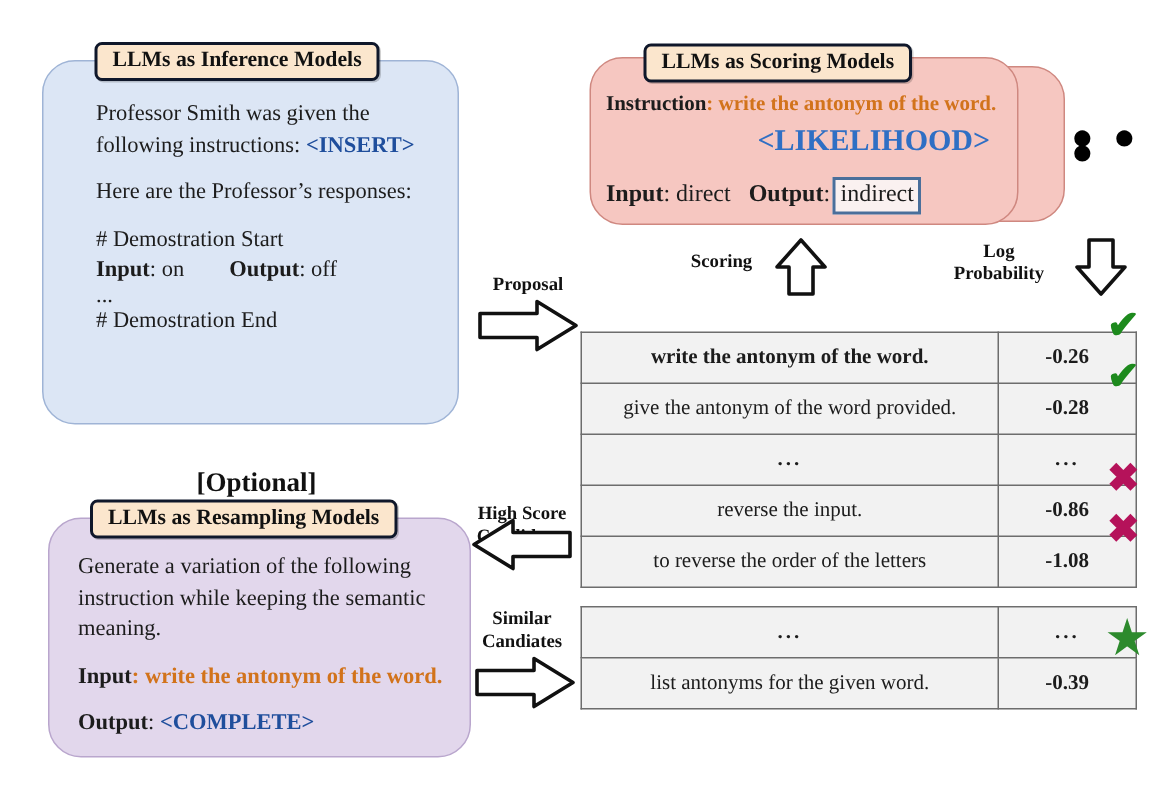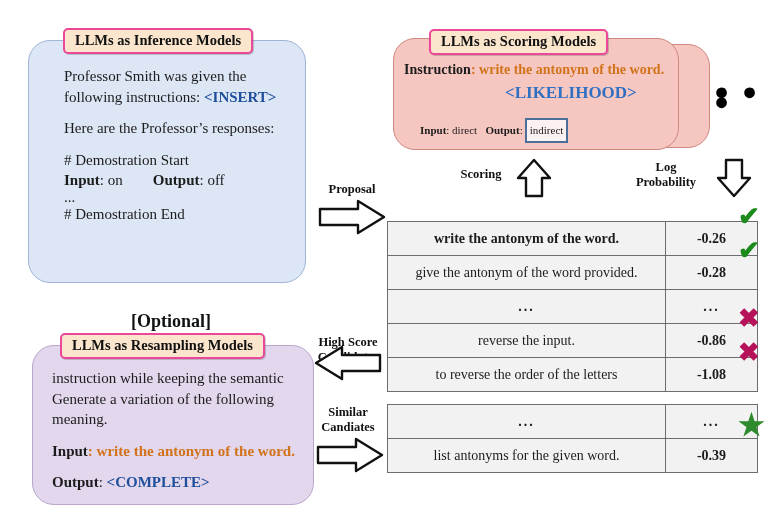--- a/index.html
+++ b/index.html
@@ -35,21 +35,21 @@
   .stack4{left:434px;top:44px;width:276px;height:104px;z-index:4;}
   .dots-stack{
     position:absolute;left:714px;top:86px;z-index:6;
     font-size:25px;line-height:10px;letter-spacing:3px;color:#000;
     font-family:"Liberation Sans", sans-serif;font-weight:bold;
   }
 
   
   .badge{
     position:absolute;z-index:20;
-    background:#fbe6cd;border:2px solid #ec4899;border-radius:5px;
+    background:#fbe6cd;border:2px solid #0f172a;border-radius:5px;
     padding:2px 10px 3px 10px;
     font-weight:bold;font-size:14.5px;white-space:nowrap;
     color:#111;
     box-shadow:1px 1px 0 rgba(0,0,0,.18);
   }
   .badge-inference{left:63px;top:28px;}
   .badge-scoring{left:429px;top:29px;}
   .badge-resample{left:60px;top:333px;}
 
   .optional-label{
@@ -62,22 +62,22 @@
     position:absolute;font-size:15px;line-height:20.5px;color:#1c1c1c;
   }
   .bd{font-weight:bold;}
   .blue{color:#1f4e9c;font-weight:bold;}
   .orange{color:#d2731b;font-weight:bold;}
   .gap{height:11px;}
 
   .inf-txt{left:64px;top:66px;width:246px;}
   .res-txt{left:52px;top:368px;width:252px;}
   .sco-l1{left:404px;top:60px;width:268px;font-size:14px;line-height:19px;}
-  .sco-lik{position:absolute;left:505px;top:83px;font-size:17px;font-weight:bold;color:#2f6fc4;}
-  .sco-l3{left:420px;top:118px;font-size:11px;}
+  .sco-lik{position:absolute;left:505px;top:83px;font-size:20px;font-weight:bold;color:#2f6fc4;}
+  .sco-l3{left:404px;top:118px;font-size:16px;}
   .outbox{
     display:inline-block;border:2.5px solid #4a6f9b;background:#faf1f0;
     padding:0px 3px;margin-left:2px;font-weight:normal;color:#1c1c1c;
   }
 
   
   .arrow-lbl{
     position:absolute;font-weight:bold;font-size:12.5px;text-align:center;
     line-height:14.5px;color:#111;
   }
@@ -139,22 +139,22 @@
 <div class="sco-lik" style="z-index:10;">&lt;LIKELIHOOD&gt;</div>
 <div class="body-txt sco-l3" style="z-index:10;">
   <span class="bd">Input</span><span>: direct</span>
   &nbsp;&nbsp;<span class="bd">Output</span>:<span class="outbox">indirect</span>
 </div>
 
 <div class="optional-label">[Optional]</div>
 <div class="card card-resample"></div>
 <div class="badge badge-resample">LLMs as Resampling Models</div>
 <div class="body-txt res-txt">
+  <div><span>Generate a variation of the following</span></div>
   <div><span>instruction while keeping the semantic</span></div>
-  <div><span>Generate a variation of the following</span></div>
   <div><span>meaning.</span></div>
   <div class="gap"></div>
   <div>
     <span class="bd">Input</span><span class="orange">: write the antonym of the word.</span>
   </div>
   <div class="gap"></div>
   <div>
     <span class="bd">Output</span>:
     <span class="blue">&lt;COMPLETE&gt;</span>
   </div>

